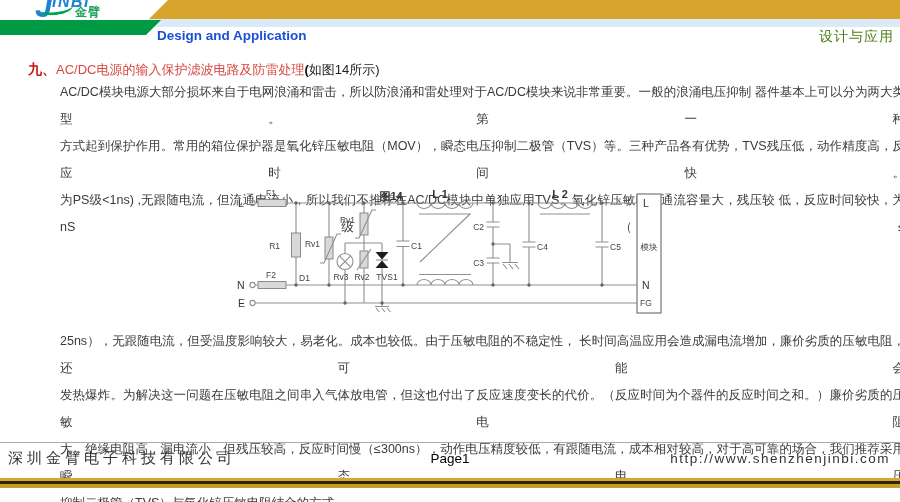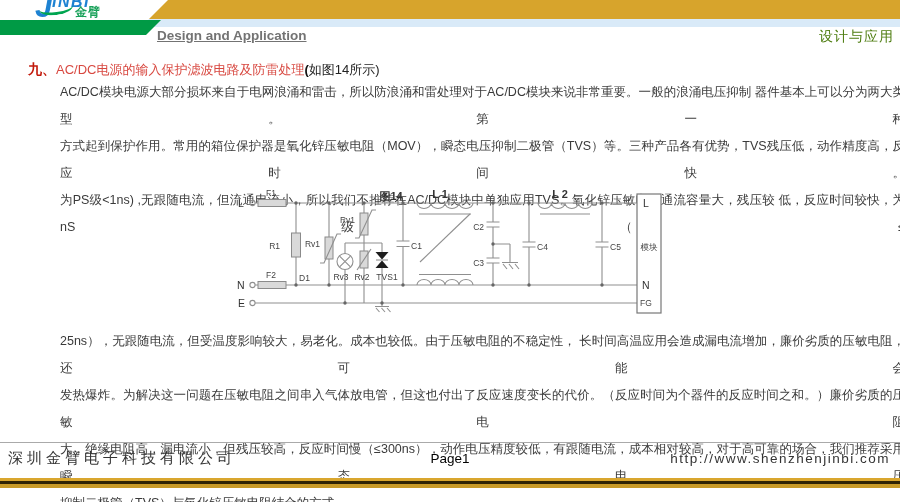--- a/index.html
+++ b/index.html
@@ -6,21 +6,21 @@
   html,body { width:900px; height:502px; background:#fff; font-family:"Liberation Sans", sans-serif; }
   #page { position:relative; width:900px; height:502px; overflow:hidden; background:#fff; }
 
   
   .band-gold { position:absolute; left:0; top:0; width:900px; height:19px; background:#D7A42C;
                clip-path:polygon(168px 0,900px 0,900px 19px,149px 19px); }
   .band-blue { position:absolute; left:0; top:19px; width:900px; height:8px; background:#D9EAF8;
                clip-path:polygon(149px 0,900px 0,900px 8px,143px 8px); }
   .band-green { position:absolute; left:0; top:20px; width:200px; height:15px; background:#009A45;
                clip-path:polygon(0 0,161px 0,146px 15px,0 15px); }
-  .hdr-en { position:absolute; left:157px; top:28px; font-size:13.5px; font-weight:bold; color:#737373;text-decoration:underline; }
+  .hdr-en { position:absolute; left:157px; top:28px; font-size:13.5px; font-weight:bold; color:#1d4ed8; }
   .hdr-cn { position:absolute; right:6px; top:28px; font-size:14px; font-weight:normal; color:#4d7c0f; letter-spacing:1px; }
   .logo { position:absolute; left:35px; top:-7px; width:110px; height:28px; }
   .logo-j { position:absolute; left:0; top:-4px; font-size:31px; font-weight:bold; font-style:italic; color:#1E82D2; }
   .logo-inbi { position:absolute; left:17px; top:0px; font-size:16px; font-weight:bold; font-style:italic; letter-spacing:1.5px; color:#1E82D2; }
   .logo-cn { position:absolute; left:40px; top:11px; font-size:12px; font-weight:bold; color:#19A15A; letter-spacing:1px; }
   .logo-swoosh { position:absolute; left:4px; top:8px; width:34px; height:14px; border:0;
                  border-bottom:3px solid #00A550; border-radius:50%; transform:rotate(-8deg); }
 
   
   .title { position:absolute; left:28px; top:61px; font-size:13px; white-space:nowrap; }

